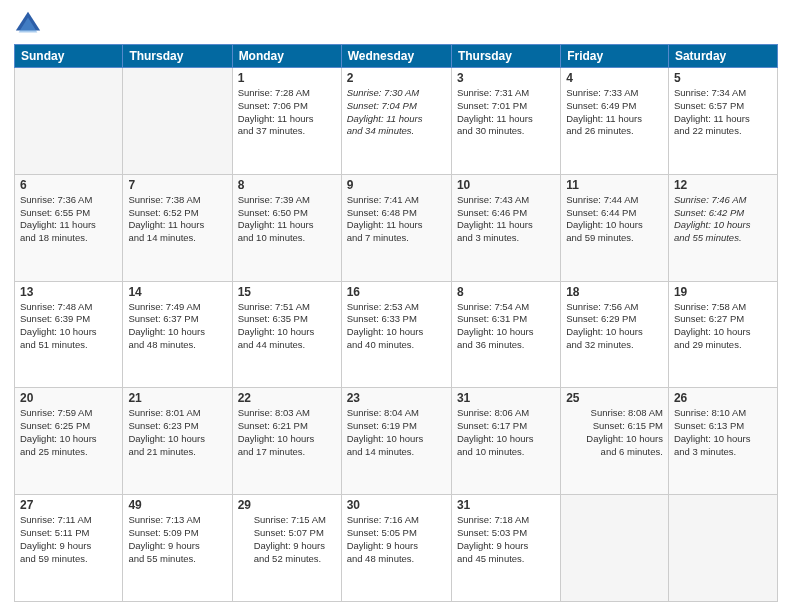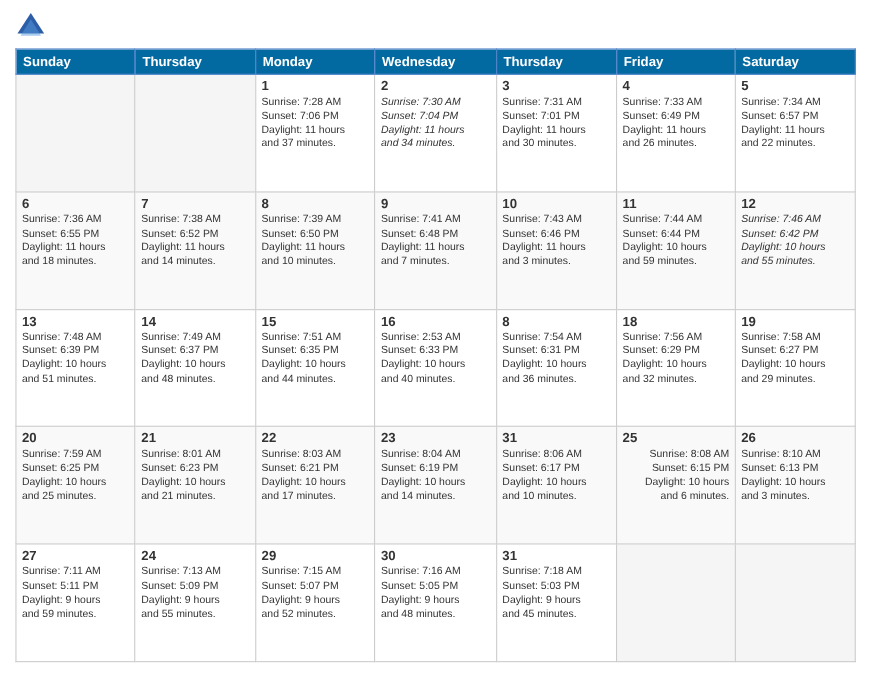--- a/index.html
+++ b/index.html
@@ -322,29 +322,29 @@
         </tr>
         <tr>
           <td>
             <span class="day-number">27</span>
             <div class="day-detail" style="white-space: pre-line;">Sunrise: 7:11 AM
 Sunset: 5:11 PM
 Daylight: 9 hours
 and 59 minutes.</div>
           </td>
           <td>
-            <span class="day-number">24</span>
+            <span class="day-number">49</span>
             <div class="day-detail" style="white-space: pre-line;">Sunrise: 7:13 AM
 Sunset: 5:09 PM
 Daylight: 9 hours
 and 55 minutes.</div>
           </td>
           <td>
             <span class="day-number">29</span>
-            <div class="day-detail" style="white-space: pre-line;">Sunrise: 7:15 AM
+            <div class="day-detail" style="white-space: pre-line; margin-left: 16px;">Sunrise: 7:15 AM
 Sunset: 5:07 PM
 Daylight: 9 hours
 and 52 minutes.</div>
           </td>
           <td>
             <span class="day-number">30</span>
             <div class="day-detail" style="white-space: pre-line;">Sunrise: 7:16 AM
 Sunset: 5:05 PM
 Daylight: 9 hours
 and 48 minutes.</div>

